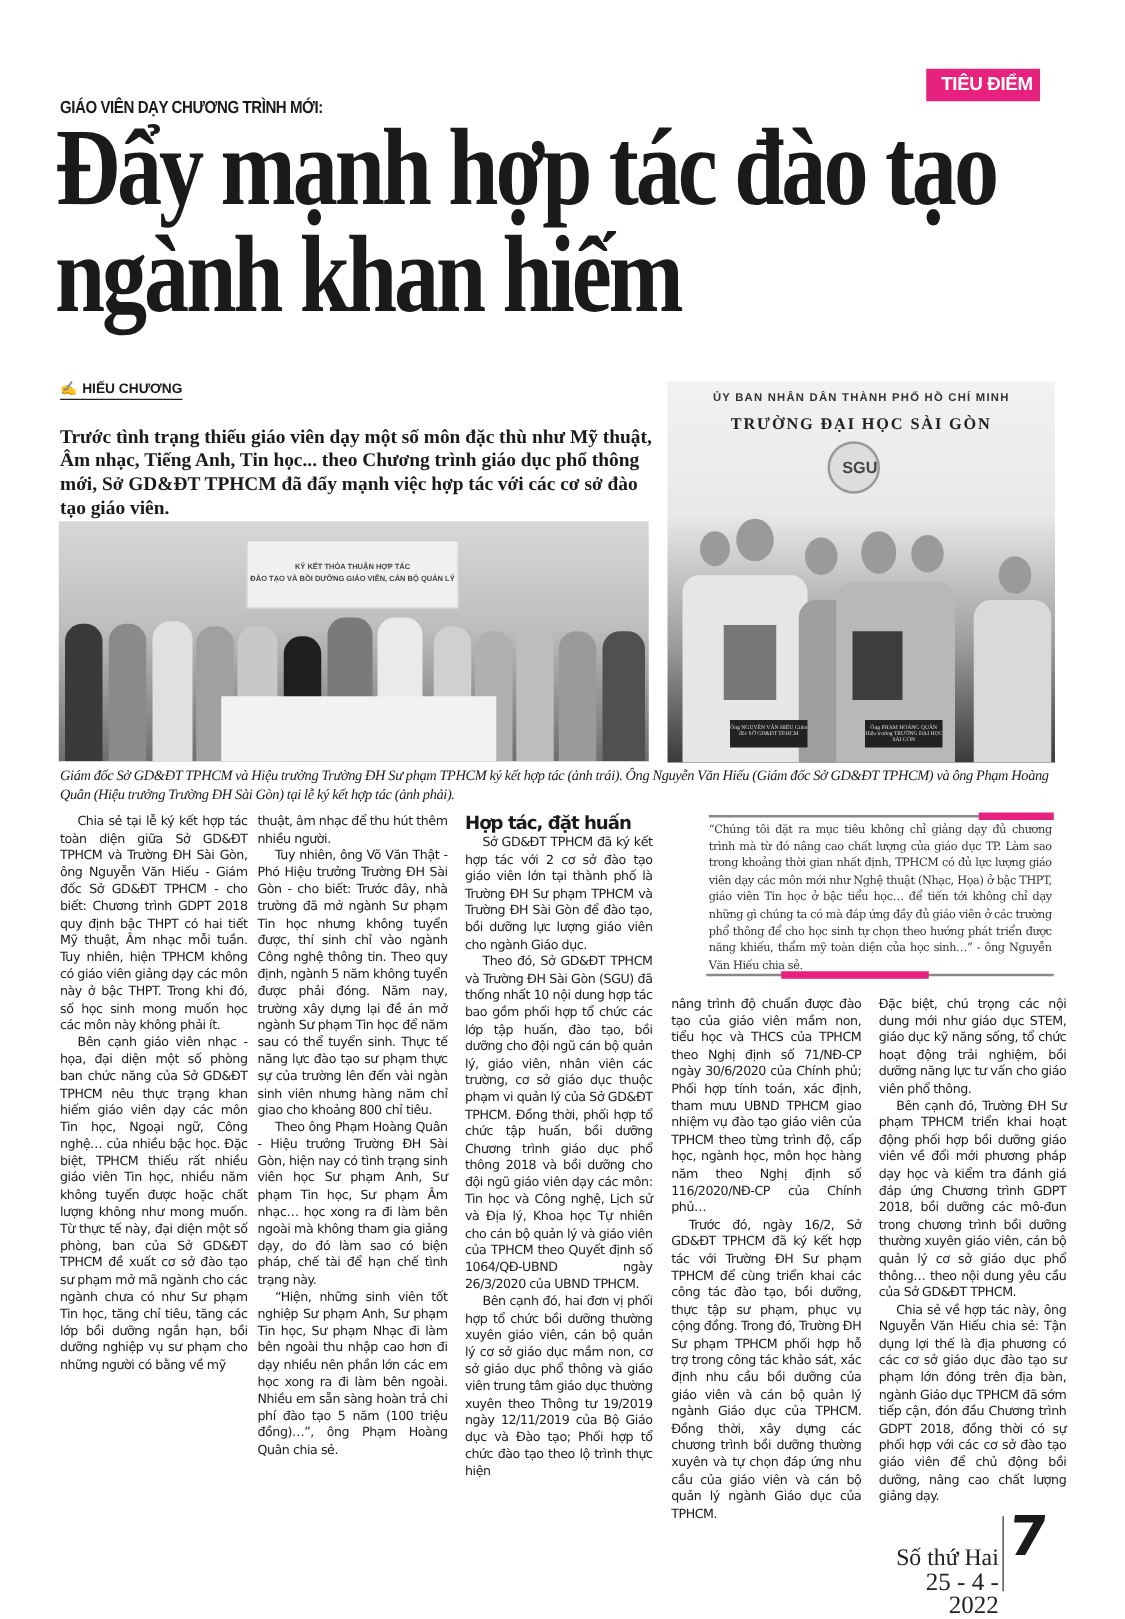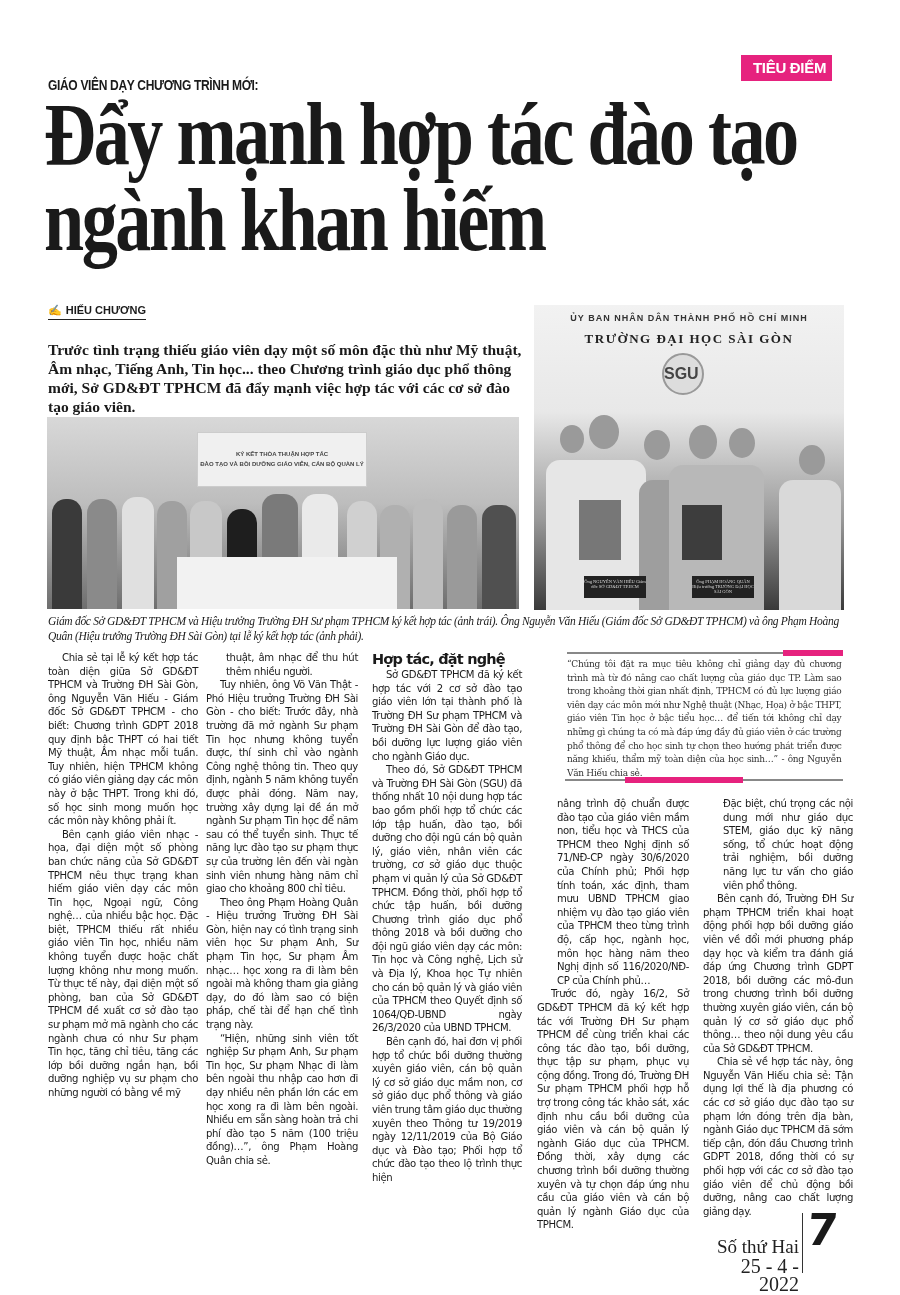--- a/index.html
+++ b/index.html
@@ -16,26 +16,26 @@
   .byline .pen { color: #e6227e; margin-right: 4px; }
   .sapo { left: 48px; top: 340px; width: 480px; font-family: "Liberation Serif", serif; font-weight: bold; font-size: 15.5px; line-height: 19px; }
   .photo { background: linear-gradient(180deg,#d8d8d8 0%,#bdbdbd 45%,#6e6e6e 100%); overflow: hidden; }
   .photo-left { left: 47px; top: 417px; width: 472px; height: 192px; }
   .photo-right { left: 534px; top: 305px; width: 310px; height: 305px; background: linear-gradient(180deg,#f2f2f2 0%,#e8e8e8 35%,#9a9a9a 70%,#3a3a3a 100%); }
   .banner { position: absolute; left: 150px; top: 15px; width: 170px; height: 55px; background: #f0f0f0; border: 1px solid #ccc; font-family: "Liberation Sans", sans-serif; font-size: 6px; font-weight: bold; text-align: center; color: #444; padding-top: 18px; box-sizing: border-box; }
   .person { position: absolute; bottom: 0; border-radius: 14px 14px 0 0; background: #5a5a5a; }
   .head { position: absolute; border-radius: 50%; background: #9a9a9a; }
   .sgu-top { position: absolute; left: 0; right: 0; top: 8px; text-align: center; font-family: "Liberation Sans", sans-serif; font-size: 9px; font-weight: bold; color: #333; letter-spacing: 1px; }
   .sgu-name { position: absolute; left: 0; right: 0; top: 26px; text-align: center; font-family: "Liberation Serif", serif; font-size: 13px; font-weight: bold; color: #222; letter-spacing: 1.5px; }
-  .sgu-logo { position: absolute; left: 128px; top: 48px; width: 38px; height: 38px; border-radius: 50%; background: #ddd; border: 2px solid #999; font-family: "Liberation Sans", sans-serif; font-weight: bold; font-size: 16px; line-height: 38px; text-align: left; color: #444; }
+  .sgu-logo { position: absolute; left: 128px; top: 48px; width: 38px; height: 38px; border-radius: 50%; background: #ddd; border: 2px solid #999; font-family: "Liberation Sans", sans-serif; font-weight: bold; font-size: 13px; line-height: 38px; text-align: right; color: #444; }
   .nameplate { position: absolute; bottom: 12px; width: 62px; height: 22px; background: #222; color: #ddd; font-family: "Liberation Serif", serif; font-size: 4.5px; text-align: center; padding-top: 3px; box-sizing: border-box; }
   .caption { left: 48px; top: 614px; width: 810px; font-family: "Liberation Serif", serif; font-style: italic; font-size: 11.5px; line-height: 15px; letter-spacing: -0.3px; }
   .col { font-family: "DejaVu Sans", sans-serif; font-size: 10.1px; line-height: 13.6px; text-align: justify; letter-spacing: -0.35px; }
   .col p { margin: 0; text-indent: 14px; }
-  .col p.noind { text-indent: 0; margin-left: 20px; }
+  .col p.noind { text-indent: 0; }
   .sub { font-family: "DejaVu Sans", sans-serif; font-weight: bold; font-size: 14.5px; line-height: 16px; letter-spacing: -0.8px; margin: 0 0 1px 0; }
   .c1 { left: 48px; top: 651px; width: 150px; }
   .c2 { left: 206px; top: 651px; width: 152px; }
   .c3 { left: 372px; top: 651px; width: 150px; }
   .c4 { left: 537px; top: 797px; width: 152px; }
   .c5 { left: 703px; top: 797px; width: 150px; }
   .quote-rule { height: 2px; background: #888; }
   .quote-rule span { position: absolute; top: -2px; height: 6px; background: #e6227e; }
   .qr-top { left: 567px; top: 652px; width: 276px; }
   .qr-bot { left: 565px; top: 779px; width: 278px; }
@@ -123,21 +123,21 @@
 </div>
 
 <div class="abs col c2">
   <p class="noind">thuật, âm nhạc để thu hút thêm nhiều người.</p>
   <p>Tuy nhiên, ông Võ Văn Thật - Phó Hiệu trưởng Trường ĐH Sài Gòn - cho biết: Trước đây, nhà trường đã mở ngành Sư phạm Tin học nhưng không tuyển được, thí sinh chỉ vào ngành Công nghệ thông tin. Theo quy định, ngành 5 năm không tuyển được phải đóng. Năm nay, trường xây dựng lại đề án mở ngành Sư phạm Tin học để năm sau có thể tuyển sinh. Thực tế năng lực đào tạo sư phạm thực sự của trường lên đến vài ngàn sinh viên nhưng hàng năm chỉ giao cho khoảng 800 chỉ tiêu.</p>
   <p>Theo ông Phạm Hoàng Quân - Hiệu trưởng Trường ĐH Sài Gòn, hiện nay có tình trạng sinh viên học Sư phạm Anh, Sư phạm Tin học, Sư phạm Âm nhạc… học xong ra đi làm bên ngoài mà không tham gia giảng dạy, do đó làm sao có biện pháp, chế tài để hạn chế tình trạng này.</p>
   <p>“Hiện, những sinh viên tốt nghiệp Sư phạm Anh, Sư phạm Tin học, Sư phạm Nhạc đi làm bên ngoài thu nhập cao hơn đi dạy nhiều nên phần lớn các em học xong ra đi làm bên ngoài. Nhiều em sẵn sàng hoàn trả chi phí đào tạo 5 năm (100 triệu đồng)…”, ông Phạm Hoàng Quân chia sẻ.</p>
 </div>
 
 <div class="abs col c3">
-  <h3 class="sub">Hợp tác, đặt nghệ</h3>
+  <h3 class="sub">Hợp tác, đặt huấn</h3>
   <p>Sở GD&amp;ĐT TPHCM đã ký kết hợp tác với 2 cơ sở đào tạo giáo viên lớn tại thành phố là Trường ĐH Sư phạm TPHCM và Trường ĐH Sài Gòn để đào tạo, bồi dưỡng lực lượng giáo viên cho ngành Giáo dục.</p>
   <p>Theo đó, Sở GD&amp;ĐT TPHCM và Trường ĐH Sài Gòn (SGU) đã thống nhất 10 nội dung hợp tác bao gồm phối hợp tổ chức các lớp tập huấn, đào tạo, bồi dưỡng cho đội ngũ cán bộ quản lý, giáo viên, nhân viên các trường, cơ sở giáo dục thuộc phạm vi quản lý của Sở GD&amp;ĐT TPHCM. Đồng thời, phối hợp tổ chức tập huấn, bồi dưỡng Chương trình giáo dục phổ thông 2018 và bồi dưỡng cho đội ngũ giáo viên dạy các môn: Tin học và Công nghệ, Lịch sử và Địa lý, Khoa học Tự nhiên cho cán bộ quản lý và giáo viên của TPHCM theo Quyết định số 1064/QĐ-UBND ngày 26/3/2020 của UBND TPHCM.</p>
   <p>Bên cạnh đó, hai đơn vị phối hợp tổ chức bồi dưỡng thường xuyên giáo viên, cán bộ quản lý cơ sở giáo dục mầm non, cơ sở giáo dục phổ thông và giáo viên trung tâm giáo dục thường xuyên theo Thông tư 19/2019 ngày 12/11/2019 của Bộ Giáo dục và Đào tạo; Phối hợp tổ chức đào tạo theo lộ trình thực hiện</p>
 </div>
 
 <div class="abs quote-rule qr-top">
     <span style="left:216px;width:60px;"></span>
   </div>
 <div class="abs quote">“Chúng tôi đặt ra mục tiêu không chỉ giảng dạy đủ chương trình mà từ đó nâng cao chất lượng của giáo dục TP. Làm sao trong khoảng thời gian nhất định, TPHCM có đủ lực lượng giáo viên dạy các môn mới như Nghệ thuật (Nhạc, Họa) ở bậc THPT, giáo viên Tin học ở bậc tiểu học… để tiến tới không chỉ dạy những gì chúng ta có mà đáp ứng đầy đủ giáo viên ở các trường phổ thông để cho học sinh tự chọn theo hướng phát triển được năng khiếu, thẩm mỹ toàn diện của học sinh…” - ông Nguyễn Văn Hiếu chia sẻ.</div>
 <div class="abs quote-rule qr-bot">

